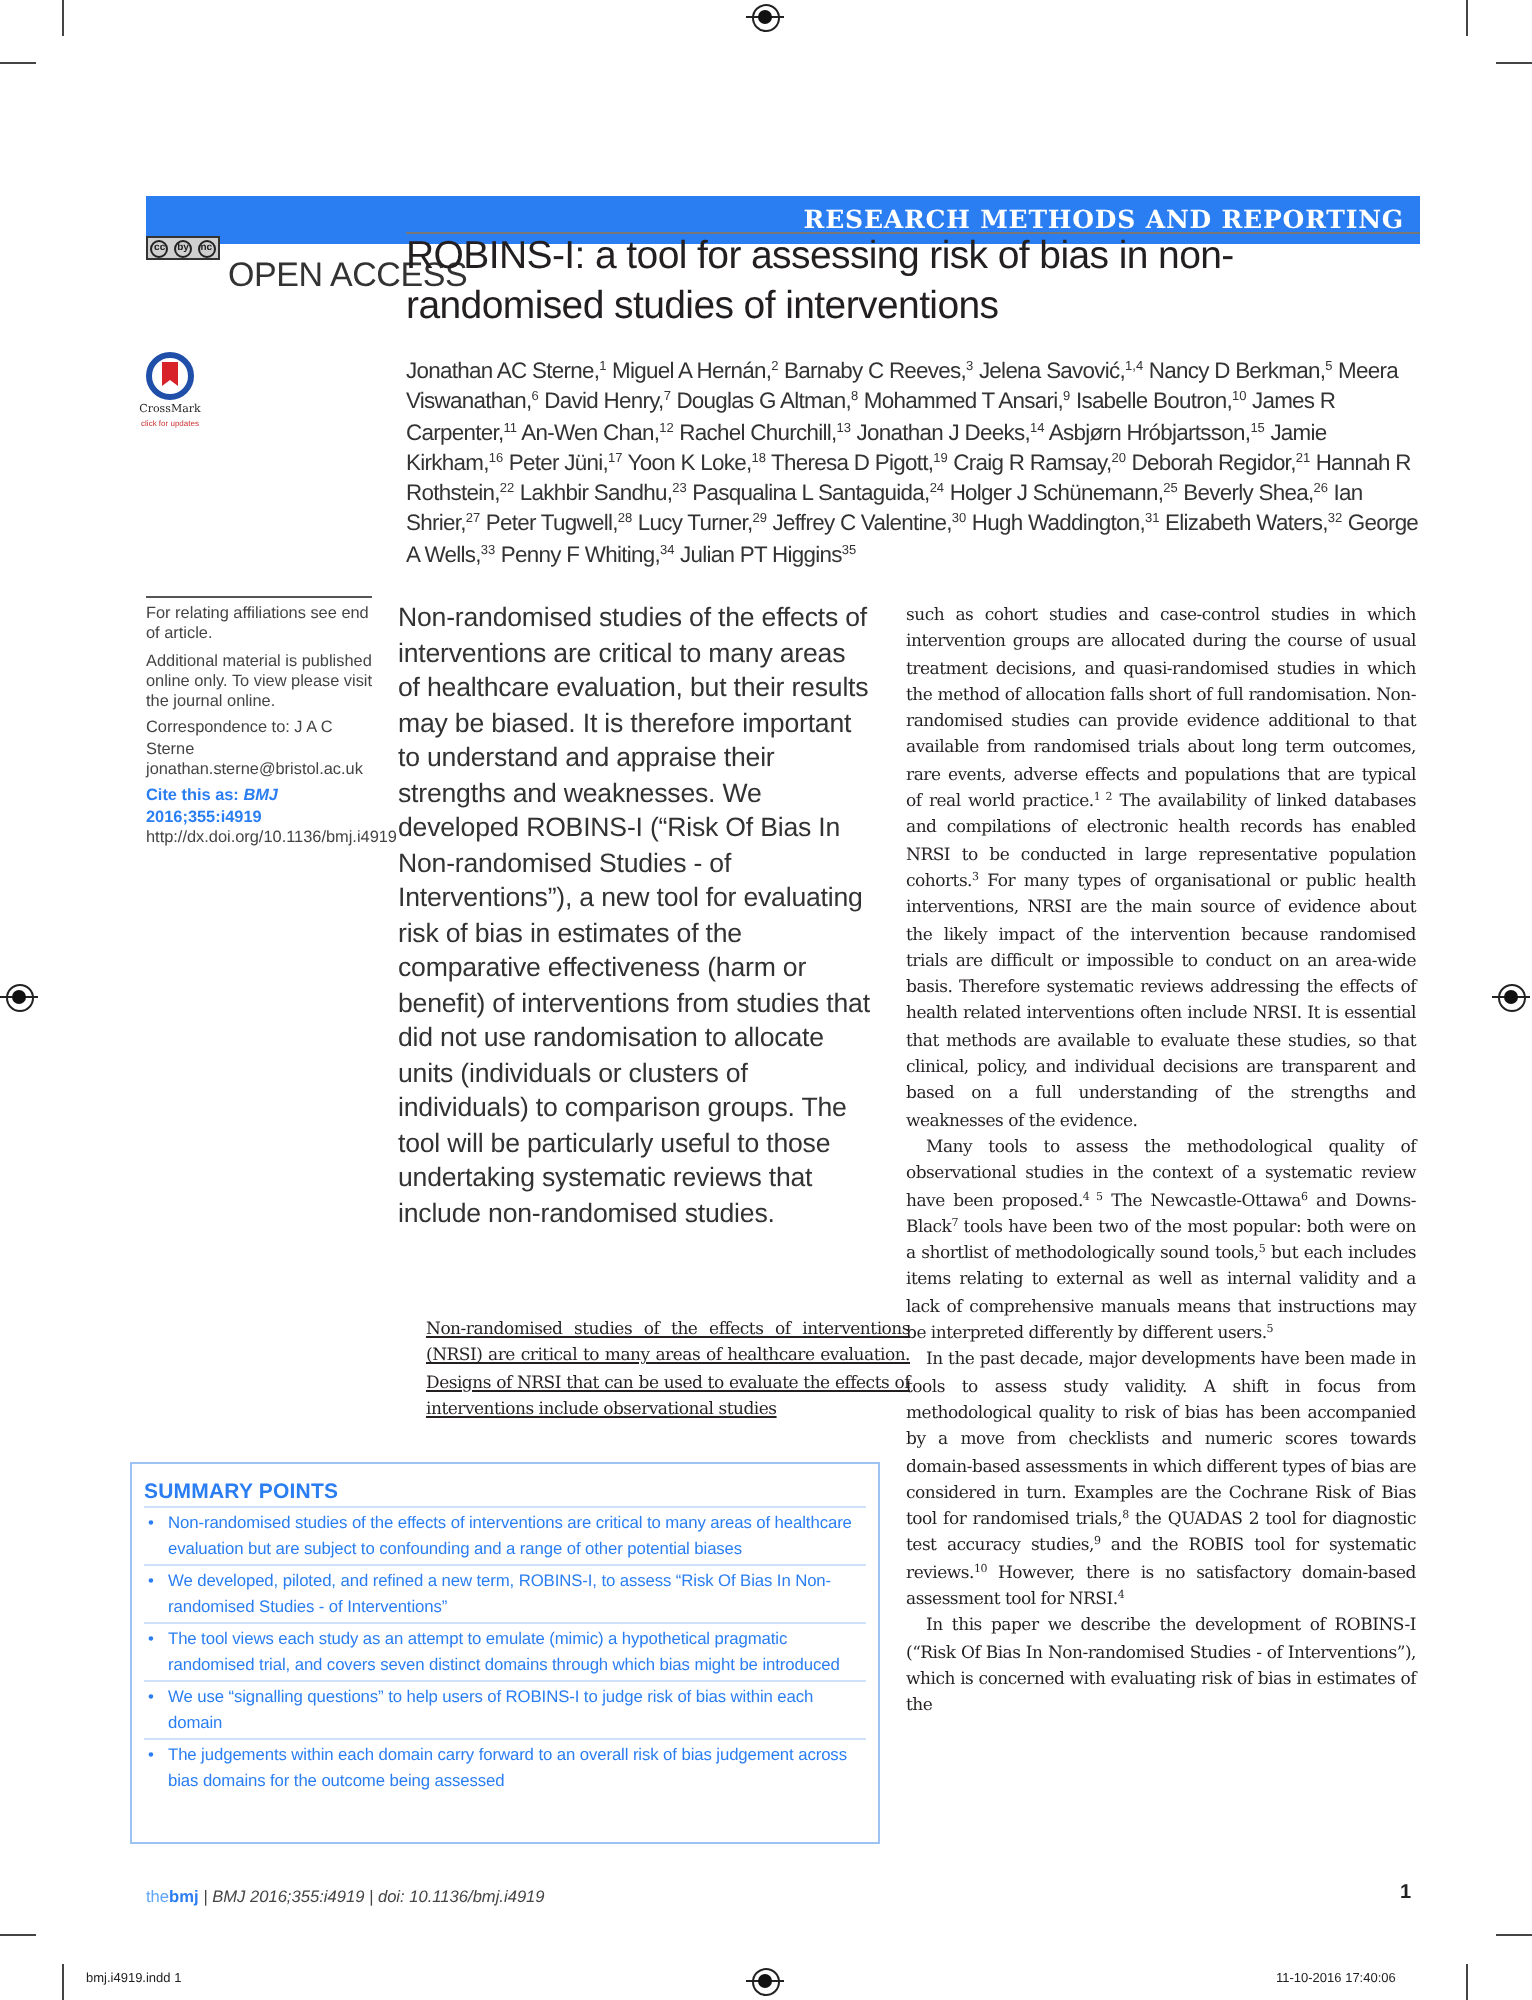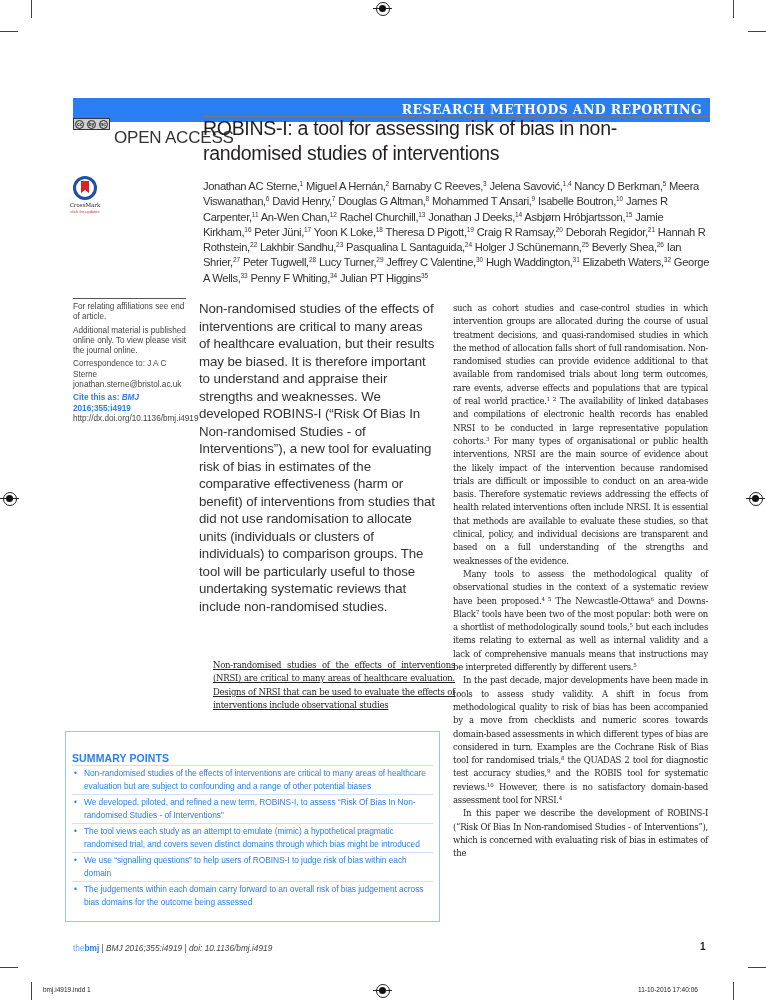--- a/index.html
+++ b/index.html
@@ -42,21 +42,21 @@
   
   .abstract { left: 199px; top: 300px; width: 238px; font-size: 13.3px; line-height: 17.5px; color: #333; letter-spacing: -0.1px; }
 
   .body-left { left: 213px; top: 659px; width: 242px; font-family: "DejaVu Serif", serif; font-size: 8.5px; line-height: 13.3px; color: #231f20; text-align: justify; letter-spacing: -0.25px; text-decoration: underline; }
   .body-right { left: 453px; top: 302px; width: 255px; font-family: "DejaVu Serif", serif; font-size: 8.5px; line-height: 13.3px; color: #231f20; text-align: justify; letter-spacing: -0.25px; }
   .body-right p, .body-left p { margin: 0; }
   .body-right p.indent { text-indent: 10px; }
   .body-right sup { font-size: 5.5px; vertical-align: 3px; line-height: 0; }
 
   
-  .summary { left: 65px; top: 731px; width: 375px; height: 191px; border: 1px solid #9cc3f4; box-sizing: border-box; padding: 20px 6px 0 6px; }
+  .summary { left: 65px; top: 731px; width: 375px; height: 191px; border: 1px solid #9cc3f4; box-sizing: border-box; padding: 8px 6px 0 6px; }
   .summary h3 { margin: 0 0 1px 0; font-size: 10.5px; font-weight: bold; color: #2a7ef2; letter-spacing: 0.1px; }
   .summary ul { margin: 0; padding: 0; list-style: none; }
   .summary li { position: relative; padding-left: 12px; font-size: 8.4px; line-height: 13px; color: #2a7ef2; border-top: 1px solid #cfe0f9; padding-top: 1px; padding-bottom: 1px; letter-spacing: -0.05px; }
   .summary li .bullet { position: absolute; left: 2px; top: 1px; }
 
   
   .footer { left: 73px; top: 943px; font-size: 8.3px; color: #444; }
   .footer .the { color: #5fa6f5; }
   .footer .bmj { color: #2a7ef2; font-weight: bold; }
   .footer i { }

